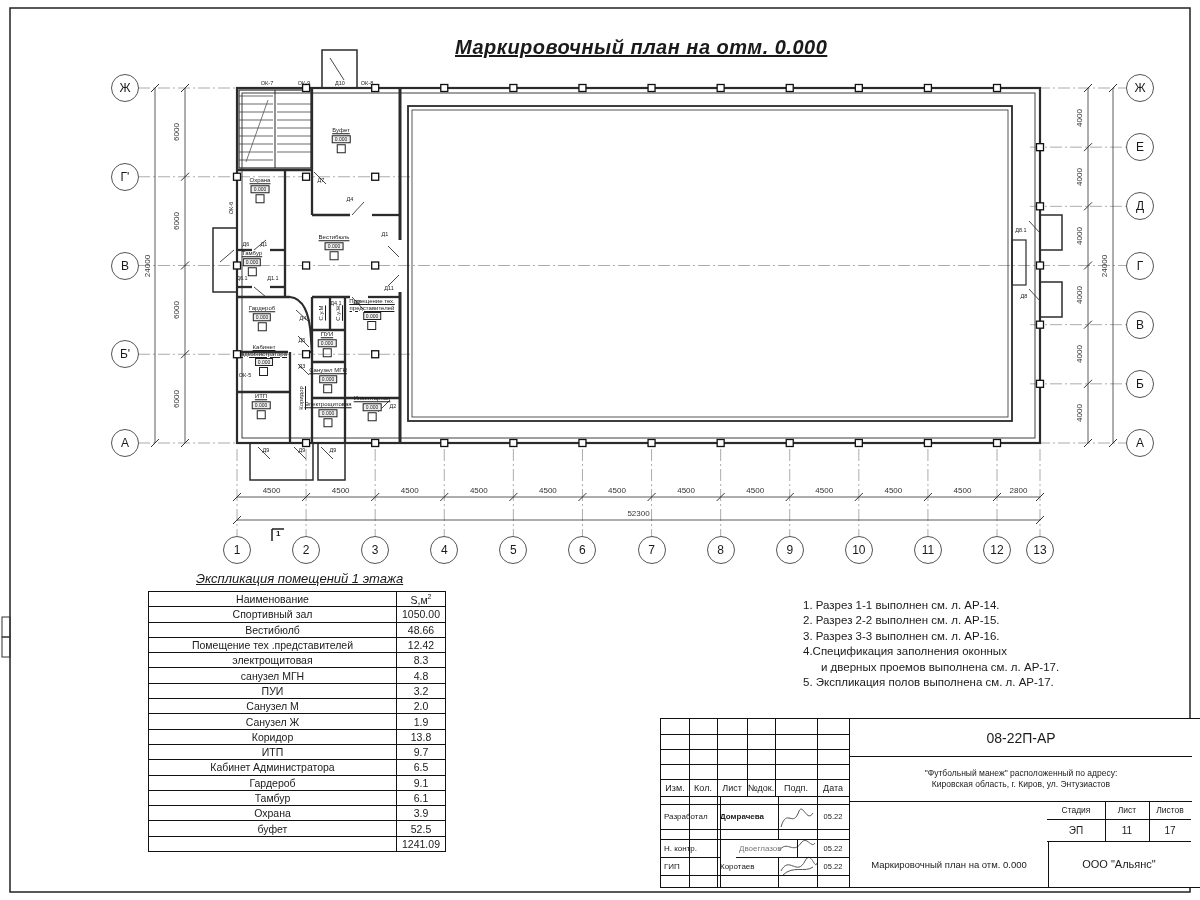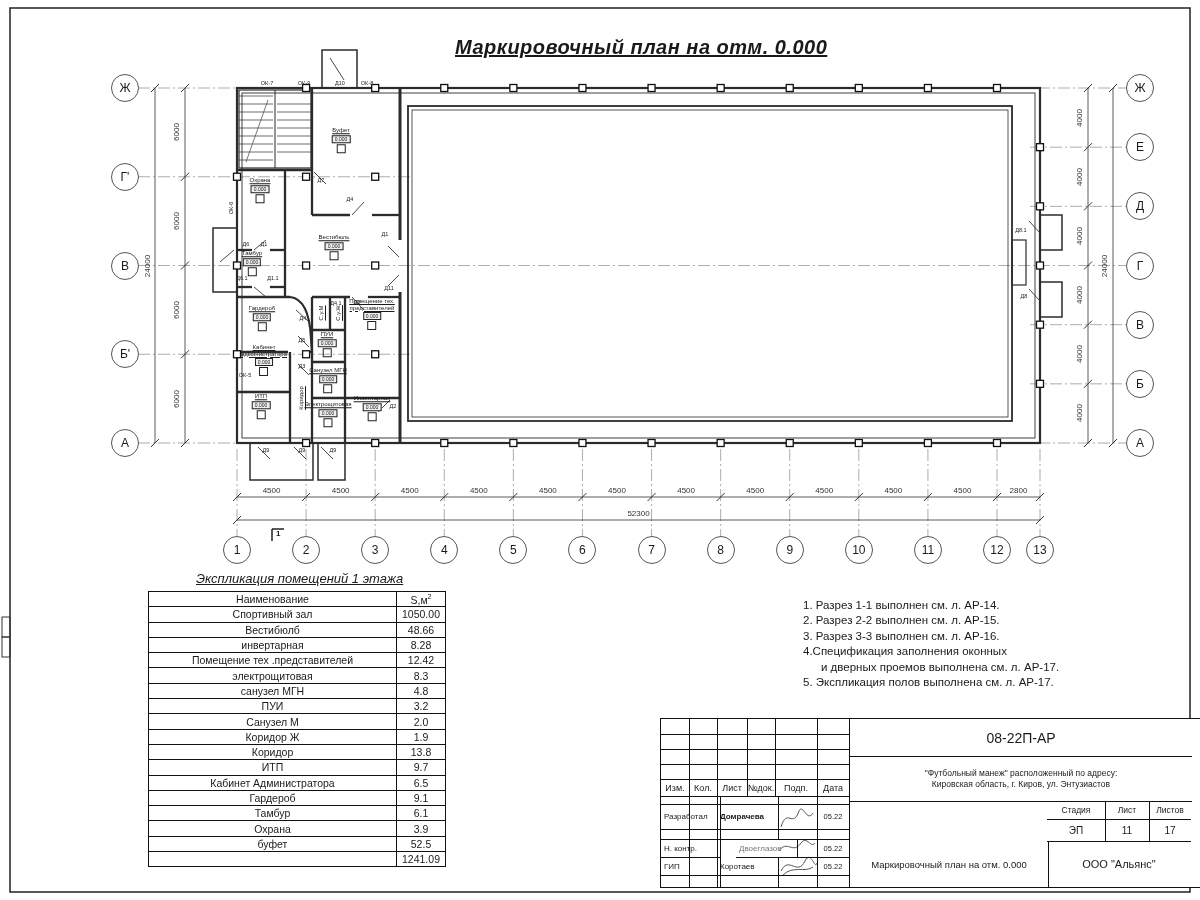--- a/index.html
+++ b/index.html
@@ -399,45 +399,41 @@
     <tbody id="sched-body">
         <tr>
           <td>Спортивный зал</td>
           <td>1050.00</td>
         </tr>
         <tr>
           <td>Вестибюлб</td>
           <td>48.66</td>
         </tr>
         <tr>
-          <td>инвертарная</td>
-          <td>8.28</td>
-        </tr>
-        <tr>
           <td>Помещение тех .представителей</td>
           <td>12.42</td>
         </tr>
         <tr>
           <td>электрощитовая</td>
           <td>8.3</td>
         </tr>
         <tr>
           <td>санузел МГН</td>
           <td>4.8</td>
         </tr>
         <tr>
           <td>ПУИ</td>
           <td>3.2</td>
         </tr>
         <tr>
           <td>Санузел М</td>
           <td>2.0</td>
         </tr>
         <tr>
-          <td>Коридор Ж</td>
+          <td>Санузел Ж</td>
           <td>1.9</td>
         </tr>
         <tr>
           <td>Коридор</td>
           <td>13.8</td>
         </tr>
         <tr>
           <td>ИТП</td>
           <td>9.7</td>
         </tr>

